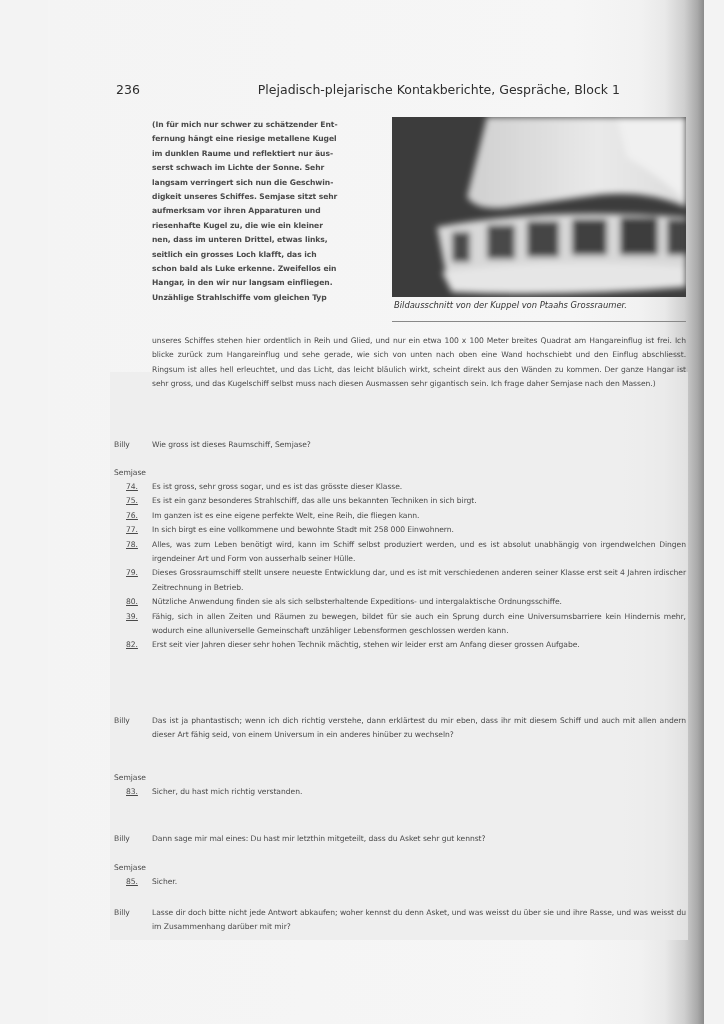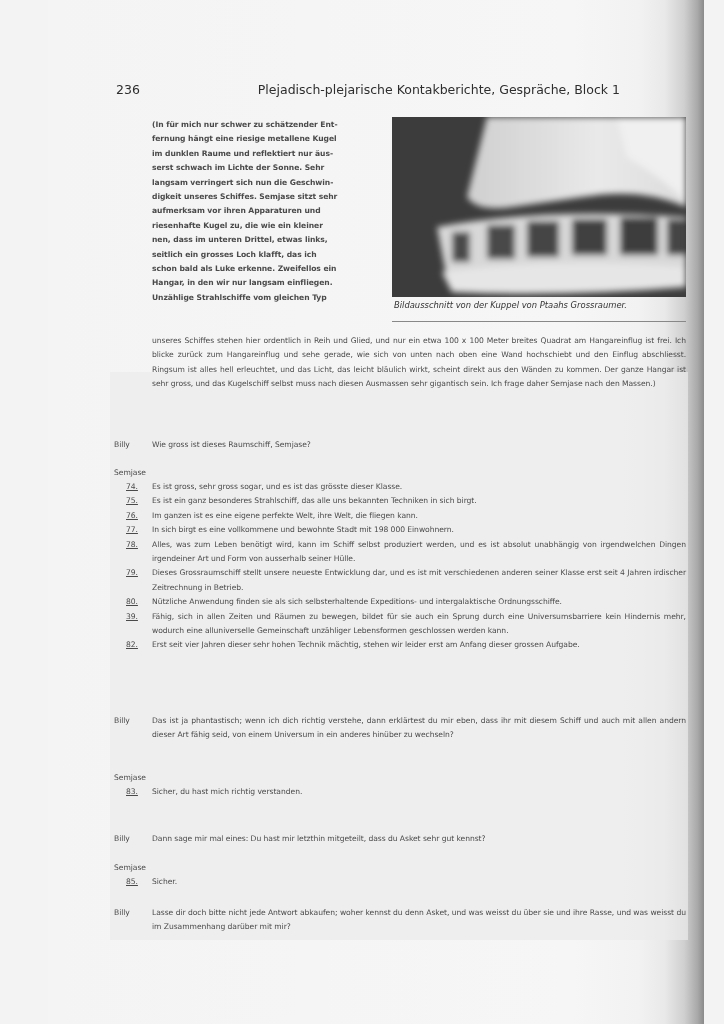--- a/index.html
+++ b/index.html
@@ -110,22 +110,22 @@
 
   <div class="speaker-block txt" style="top:438px;">
     <span class="speaker-label">Billy</span>
     <div class="speaker-text">Wie gross ist dieses Raumschiff, Semjase?</div>
   </div>
 
   <div class="sem-label txt" style="top:466px;">Semjase</div>
   <ul class="num-list txt" style="top:480px;">
     <li><span class="n">74.</span><span>Es ist gross, sehr gross sogar, und es ist das grösste dieser Klasse.</span></li>
     <li><span class="n">75.</span><span>Es ist ein ganz besonderes Strahlschiff, das alle uns bekannten Techniken in sich birgt.</span></li>
-    <li><span class="n">76.</span><span>Im ganzen ist es eine eigene perfekte Welt, ihre Welt, die fliegen kann.</span></li>
-    <li><span class="n">77.</span><span>In sich birgt es eine vollkommene und bewohnte Stadt mit 198 000 Einwohnern.</span></li>
+    <li><span class="n">76.</span><span>Im ganzen ist es eine eigene perfekte Welt, eine Reih, die fliegen kann.</span></li>
+    <li><span class="n">77.</span><span>In sich birgt es eine vollkommene und bewohnte Stadt mit 258 000 Einwohnern.</span></li>
     <li><span class="n">78.</span><span>Alles, was zum Leben benötigt wird, kann im Schiff selbst produziert werden, und es ist absolut unabhängig von irgendwelchen Dingen irgendeiner Art und Form von ausserhalb seiner Hülle.</span></li>
     <li><span class="n">79.</span><span>Dieses Grossraumschiff stellt unsere neueste Entwicklung dar, und es ist mit verschiedenen anderen seiner Klasse erst seit 4 Jahren irdischer Zeitrechnung in Betrieb.</span></li>
     <li><span class="n">80.</span><span>Nützliche Anwendung finden sie als sich selbsterhaltende Expeditions- und intergalaktische Ordnungsschiffe.</span></li>
     <li><span class="n">39.</span><span>Fähig, sich in allen Zeiten und Räumen zu bewegen, bildet für sie auch ein Sprung durch eine Universumsbarriere kein Hindernis mehr, wodurch eine alluniverselle Gemeinschaft unzähliger Lebensformen geschlossen werden kann.</span></li>
     <li><span class="n">82.</span><span>Erst seit vier Jahren dieser sehr hohen Technik mächtig, stehen wir leider erst am Anfang dieser grossen Aufgabe.</span></li>
   </ul>
 
   <div class="speaker-block txt" style="top:714px;">
     <span class="speaker-label">Billy</span>
     <div class="speaker-text">Das ist ja phantastisch; wenn ich dich richtig verstehe, dann erklärtest du mir eben, dass ihr mit diesem Schiff und auch mit allen andern dieser Art fähig seid, von einem Universum in ein anderes hinüber zu wechseln?</div>

